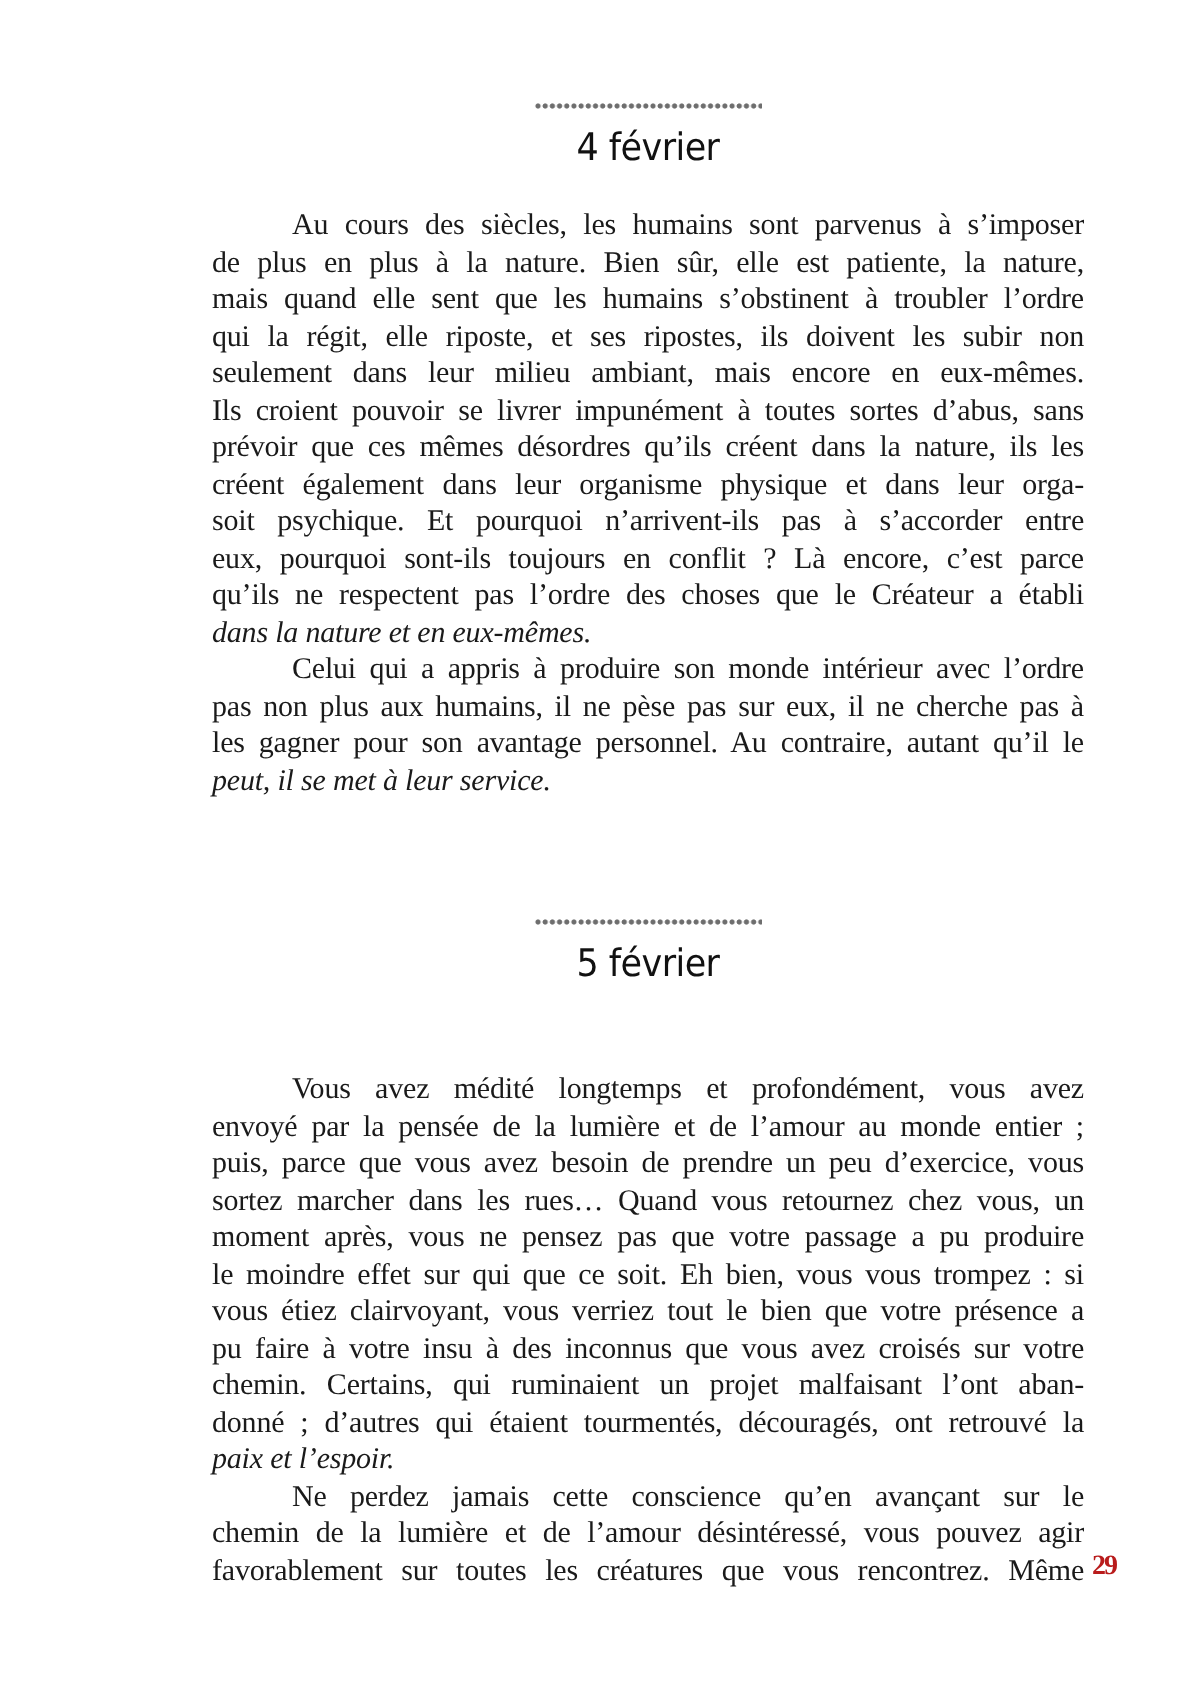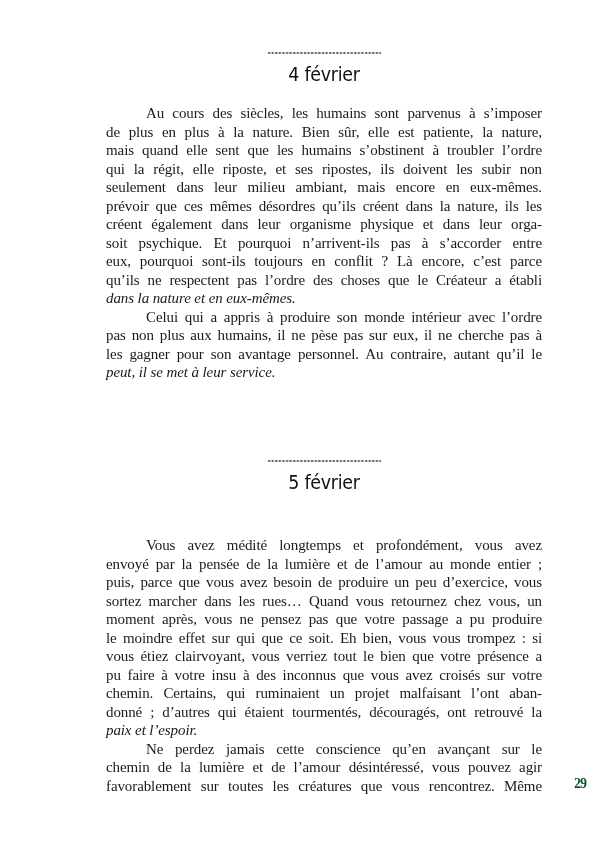--- a/index.html
+++ b/index.html
@@ -72,27 +72,27 @@
   .line-inner {
     display: block;
     width: 100%;
     white-space: normal;
     text-align: justify;
     text-align-last: justify;
   }
   .line.last .line-inner { text-align-last: left; font-style: italic; }
   .page-number {
     position: absolute;
-    left: 550px;
+    left: 522px;
     top: 776px;
     font-family: "Liberation Serif", serif;
     font-size: 14px;
     font-weight: bold;
     letter-spacing: -1px;
-    color: #14532d;
+    color: #b91c1c;
   }
 </style>
 </head>
 <body>
 
 <div class="page">
 
   <div class="ornament orn-1"></div>
   <div class="heading h-1">4 février</div>
 
@@ -107,20 +107,23 @@
       <span class="line">
           <span class="line-inner">mais quand elle sent que les humains s’obstinent à troubler l’ordre</span>
         </span>
       <span class="line">
           <span class="line-inner">qui la régit, elle riposte, et ses ripostes, ils doivent les subir non</span>
         </span>
       <span class="line">
           <span class="line-inner">seulement dans leur milieu ambiant, mais encore en eux-mêmes.</span>
         </span>
       <span class="line">
+          <span class="line-inner">Ils croient pouvoir se livrer impunément à toutes sortes d’abus, sans</span>
+        </span>
+      <span class="line">
           <span class="line-inner">prévoir que ces mêmes désordres qu’ils créent dans la nature, ils les</span>
         </span>
       <span class="line">
           <span class="line-inner">créent également dans leur organisme physique et dans leur orga-</span>
         </span>
       <span class="line">
           <span class="line-inner">soit psychique. Et pourquoi n’arrivent-ils pas à s’accorder entre</span>
         </span>
       <span class="line">
           <span class="line-inner">eux, pourquoi sont-ils toujours en conflit ? Là encore, c’est parce</span>
@@ -153,21 +156,21 @@
 
   <div class="section sec-2">
     <div>
       <span class="line indent">
           <span class="line-inner">Vous avez médité longtemps et profondément, vous avez</span>
         </span>
       <span class="line">
           <span class="line-inner">envoyé par la pensée de la lumière et de l’amour au monde entier ;</span>
         </span>
       <span class="line">
-          <span class="line-inner">puis, parce que vous avez besoin de produire un peu d’exercice, vous</span>
+          <span class="line-inner">puis, parce que vous avez besoin de prendre un peu d’exercice, vous</span>
         </span>
       <span class="line">
           <span class="line-inner">sortez marcher dans les rues… Quand vous retournez chez vous, un</span>
         </span>
       <span class="line">
           <span class="line-inner">moment après, vous ne pensez pas que votre passage a pu produire</span>
         </span>
       <span class="line">
           <span class="line-inner">le moindre effet sur qui que ce soit. Eh bien, vous vous trompez : si</span>
         </span>

